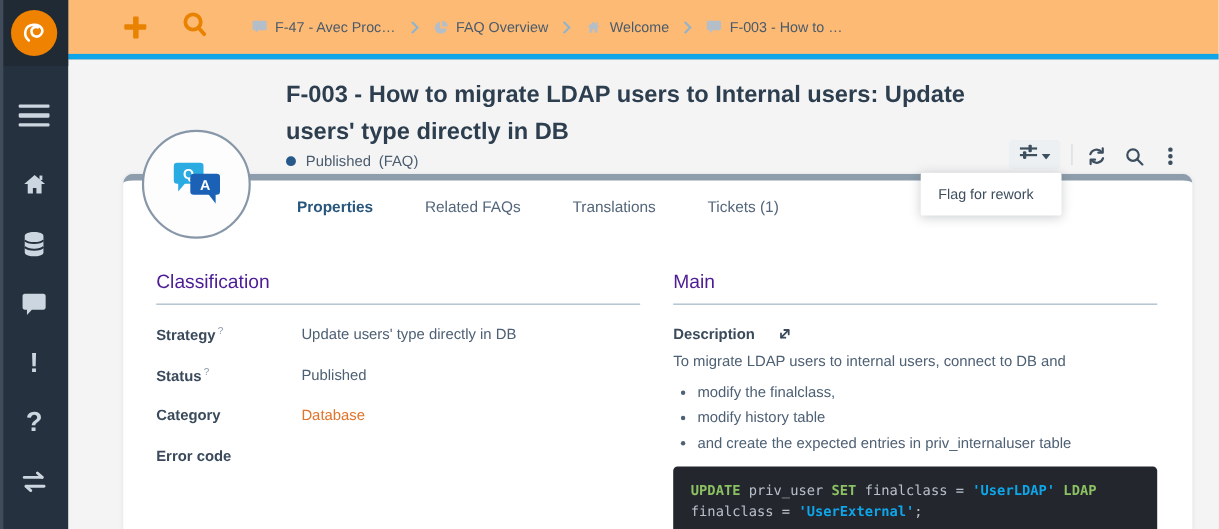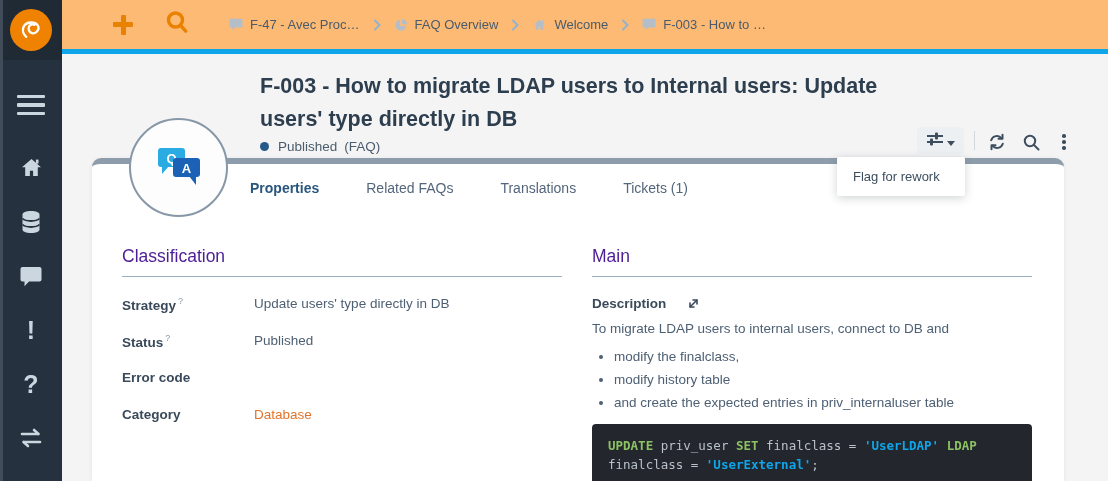--- a/index.html
+++ b/index.html
@@ -43,21 +43,21 @@
   .tool-refresh { left:984px; }
   .tool-search { left:1018px; }
   .tool-kebab { left:1051px; }
   .kebab-dots { display:flex; flex-direction:column; gap:2.5px; }
   .kebab-dots i { width:3.5px; height:3.5px; border-radius:50%; background:#3d4e5e; }
   .dropdown { position:absolute; left:837px; top:157px; width:128px; background:#ffffff; box-shadow:0 2px 10px rgba(40,50,60,.22); border-radius:2px; padding:11px 0; z-index:9; }
   .dropdown-item { padding:1px 16px; font-size:13px; color:#3d4e5e; cursor:pointer; white-space:nowrap; }
   
   .avatar { position:absolute; left:129px; top:118px; width:99px; height:99px; border-radius:50%; background:#fdfdfd; border:2px solid #8797a7; z-index:4; display:flex; align-items:center; justify-content:center; }
   
-  .card { position:absolute; left:92px; top:158px; width:972px; height:323px; background:#ffffff; border-top:6px solid #8e9dab; border-radius:9px 9px 0 0; box-shadow:0 1px 4px rgba(30,40,50,.08); z-index:2; }
+  .card { position:absolute; left:112px; top:158px; width:972px; height:323px; background:#ffffff; border-top:6px solid #8e9dab; border-radius:9px 9px 0 0; box-shadow:0 1px 4px rgba(30,40,50,.08); z-index:2; }
   .tabs { display:flex; gap:47px; padding:16px 0 0 158px; font-size:14px; }
   .tab { color:#54667b; cursor:pointer; }
   .tab.active { color:#28567d; font-weight:bold; }
   .col { position:absolute; top:82px; width:440px; }
   .col-left { left:30px; }
   .col-right { left:500px; }
   .section-heading { font-size:17.5px; color:#4c1d95; padding-bottom:9px; border-bottom:1px solid #9cafc0; }
   .rows { margin-top:19px; }
   .field-row { display:flex; height:37px; font-size:13.5px; }
   .field-label { width:132px; color:#3a4a5b; font-weight:600; }
@@ -264,26 +264,26 @@
       <div class="rows">
         <div class="field-row">
           <span class="field-label"><span>Strategy</span><sup>?</sup></span>
           <span class="field-value">Update users' type directly in DB</span>
         </div>
         <div class="field-row">
           <span class="field-label"><span>Status</span><sup>?</sup></span>
           <span class="field-value">Published</span>
         </div>
         <div class="field-row">
+          <span class="field-label">Category</span>
+          <span class="field-value link">Database</span>
+        </div>
+        <div class="field-row">
           <span class="field-label">Error code</span>
           <span class="field-value"></span>
-        </div>
-        <div class="field-row">
-          <span class="field-label">Category</span>
-          <span class="field-value link">Database</span>
         </div>
 
       </div>
     </div>
 
     <div class="col col-right">
       <div class="section-heading">Main</div>
       <div class="desc-label">
         <span>Description</span>
         <span class="expand-icon">

